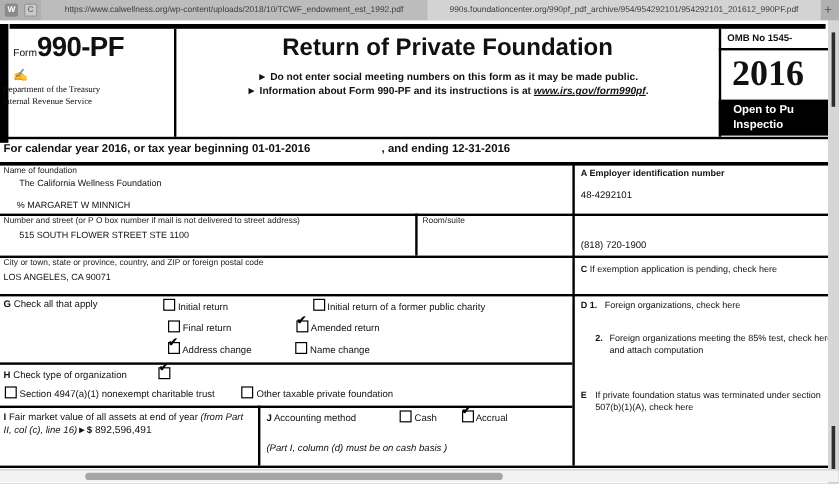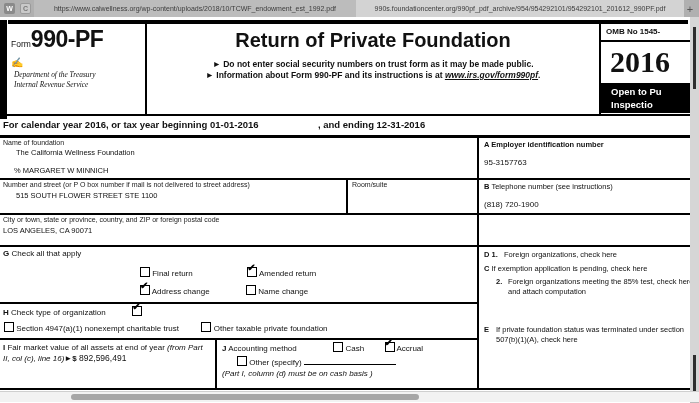--- a/index.html
+++ b/index.html
@@ -55,29 +55,29 @@
 
   <div class="page">
 
     <div class="abs" style="top:3px;left:8px;width:680px;height:4px;background:#000;"></div>
     <div class="abs" style="top:3px;left:0;width:7px;height:99px;background:#000;"></div>
 
     <div class="abs" style="top:9px;left:11px;">
       <span style="font-size:8.5px;">Form</span><span style="font-size:23px;font-weight:bold;letter-spacing:-0.5px;">990-PF</span>
     </div>
     <div class="abs" style="top:40px;left:11px;font-size:10px;">✍</div>
-    <div class="abs serif" style="top:53px;left:14px;font-size:7.4px;line-height:10px;font-style:italic;">
+    <div class="abs serif" style="top:53px;left:2px;font-size:7.4px;line-height:10px;">
       <div>Department of the Treasury</div>
       <div>Internal Revenue Service</div>
     </div>
     <div class="vline" style="top:7px;left:145px;height:90px;"></div>
 
     <div class="abs" style="top:12px;left:147px;width:452px;text-align:center;">
       <div style="font-size:20px;font-weight:bold;">Return of Private Foundation</div>
-      <div style="font-size:8.5px;font-weight:bold;margin-top:7px;">►  Do not enter social security numbers on trust form as it may be made public.</div>
+      <div style="font-size:8.5px;font-weight:bold;margin-top:7px;">►  Do not enter social meeting numbers on this form as it may be made public.</div>
       <div style="font-size:8.5px;font-weight:bold;margin-top:1px;"><span>► Information about Form 990-PF and its instructions is at </span><span class="ital" style="text-decoration:underline;">www.irs.gov/form990pf</span><span>.</span></div>
     </div>
     <div class="vline" style="top:7px;left:599px;height:90px;"></div>
 
     <div class="abs" style="top:10px;left:606px;font-size:8px;font-weight:600;white-space:nowrap;">OMB No  1545-</div>
     <div class="hline" style="top:23px;left:599px;width:91px;"></div>
     <div class="abs serif" style="top:28px;left:610px;font-size:30px;font-weight:bold;white-space:nowrap;">2016</div>
     <div class="abs" style="top:66px;left:599px;width:91px;height:30px;background:#000;color:#fff;
          font-size:9.5px;font-weight:bold;line-height:13px;padding:2px 0 0 12px;box-sizing:border-box;white-space:nowrap;">
       <div>Open to Pu</div>
@@ -103,20 +103,27 @@
     <div class="hline" style="top:196px;left:0;width:690px;"></div>
 
     <div class="abs lbl" style="top:199px;left:3px;">City or town, state or province, country, and ZIP or foreign postal code</div>
     <div class="abs val" style="top:209px;left:3px;">LOS ANGELES, CA  90071</div>
     <div class="hline" style="top:228px;left:0;width:690px;"></div>
 
     <div class="abs cbrow" style="top:232px;left:3px;text-align:center;">
       <span class="bold">G</span>
       <span>Check all that apply</span>
     </div>
+    <div class="abs cbrow" style="top:232px;left:136px;">
+      <span class="cb"><span class="mark"></span></span>
+      <span>Initial return</span>
+      <span style="display:inline-block;width:66px;"></span>
+      <span class="cb"><span class="mark"></span></span>
+      <span>Initial return of a former public charity</span>
+    </div>
     <div class="abs cbrow" style="top:250px;left:140px;">
       <span class="cb"><span class="mark"></span></span>
       <span>Final return</span>
       <span style="display:inline-block;width:50px;"></span>
       <span class="cb"><span class="mark">✔</span></span>
       <span>Amended return</span>
     </div>
     <div class="abs cbrow" style="top:268px;left:140px;">
       <span class="cb"><span class="mark">✔</span></span>
       <span>Address change</span>
@@ -149,35 +156,29 @@
     <div class="abs cbrow" style="top:325px;left:222px;">
       <span class="bold">J</span>
       <span>Accounting method</span>
       <span style="display:inline-block;width:32px;"></span>
       <span class="cb"><span class="mark"></span></span>
       <span>Cash</span>
       <span style="display:inline-block;width:16px;"></span>
       <span class="cb"><span class="mark">✔</span></span>
       <span>Accrual</span>
     </div>
-    <div class="abs cbrow" style="top:339px;left:237px;">
-      <span class="cb"><span class="mark"></span></span>
-      <span>Other (specify)</span>
-      <span style="display:inline-block;width:92px;border-bottom:1px solid #000;height:8px;"></span>
-    </div>
     <div class="abs ital" style="top:352px;left:222px;font-size:8px;">(Part I, column (d) must be on cash basis )</div>
     <div class="hline" style="top:371px;left:0;width:690px;height:2px;"></div>
 
     <div class="abs bold" style="top:123px;left:484px;font-size:7.5px;"><span>A</span> <span>Employer identification number</span></div>
-    <div class="abs" style="top:141px;left:484px;font-size:8px;">95-3157763</div>
-
-    <div class="abs" style="top:165px;left:484px;font-size:7.5px;"><span class="bold">B</span> <span>Telephone number (see instructions)</span></div>
+    <div class="abs" style="top:141px;left:484px;font-size:8px;">48-4292101</div>
+
     <div class="abs" style="top:183px;left:484px;font-size:8px;">(818) 720-1900</div>
 
-    <div class="abs" style="top:203px;left:484px;font-size:7.5px;white-space:nowrap;margin-top:44px;"><span class="bold">C</span> <span>If exemption application is pending, check here</span></div>
+    <div class="abs" style="top:203px;left:484px;font-size:7.5px;white-space:nowrap;"><span class="bold">C</span> <span>If exemption application is pending, check here</span></div>
 
     <div class="abs hang" style="top:233px;left:484px;width:202px;padding-left:20px;">
       <span class="letter">D 1.</span>
       <span>Foreign organizations, check here</span>
     </div>
     <div class="abs hang" style="top:250px;left:496px;width:186px;">
       <span class="letter">2.</span>
       <span>Foreign organizations meeting the 85% test, check here and attach computation</span>
     </div>
     <div class="abs hang" style="top:278px;left:484px;width:200px;">

